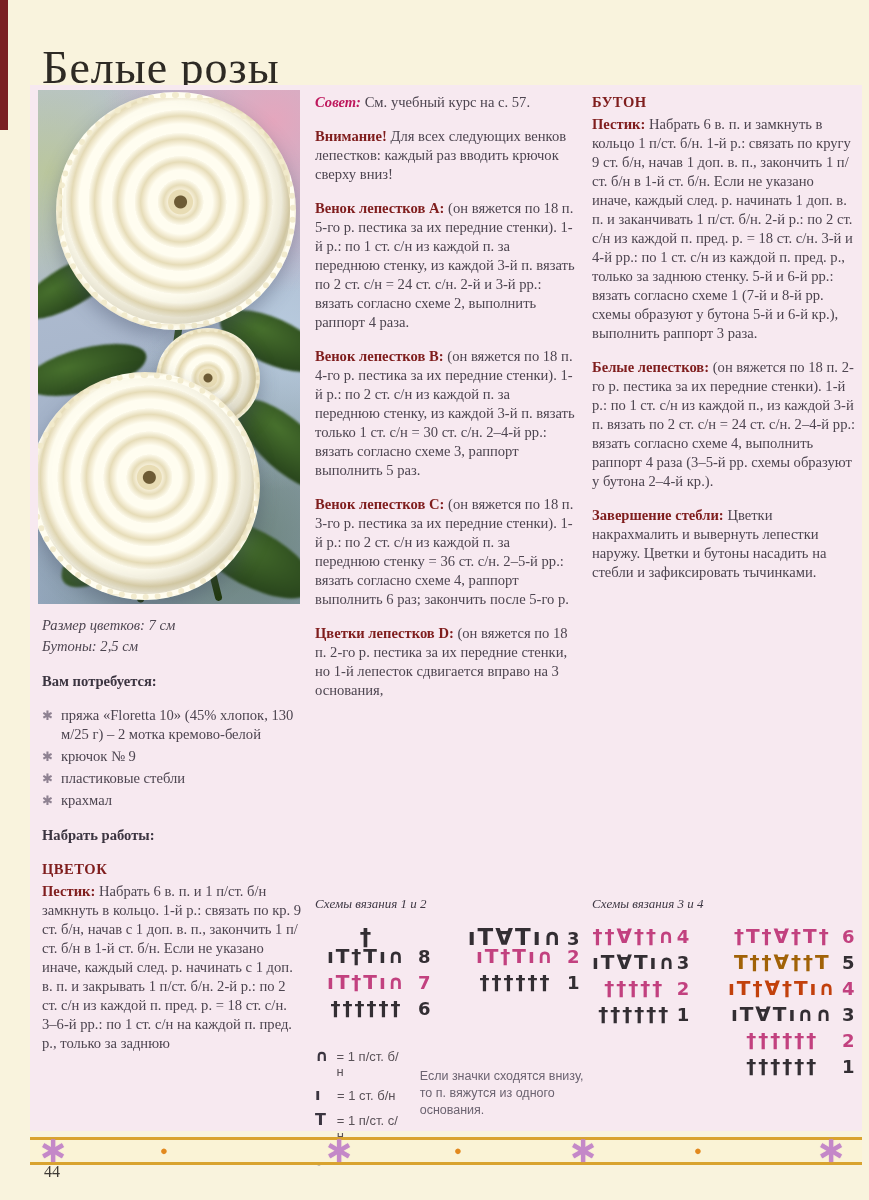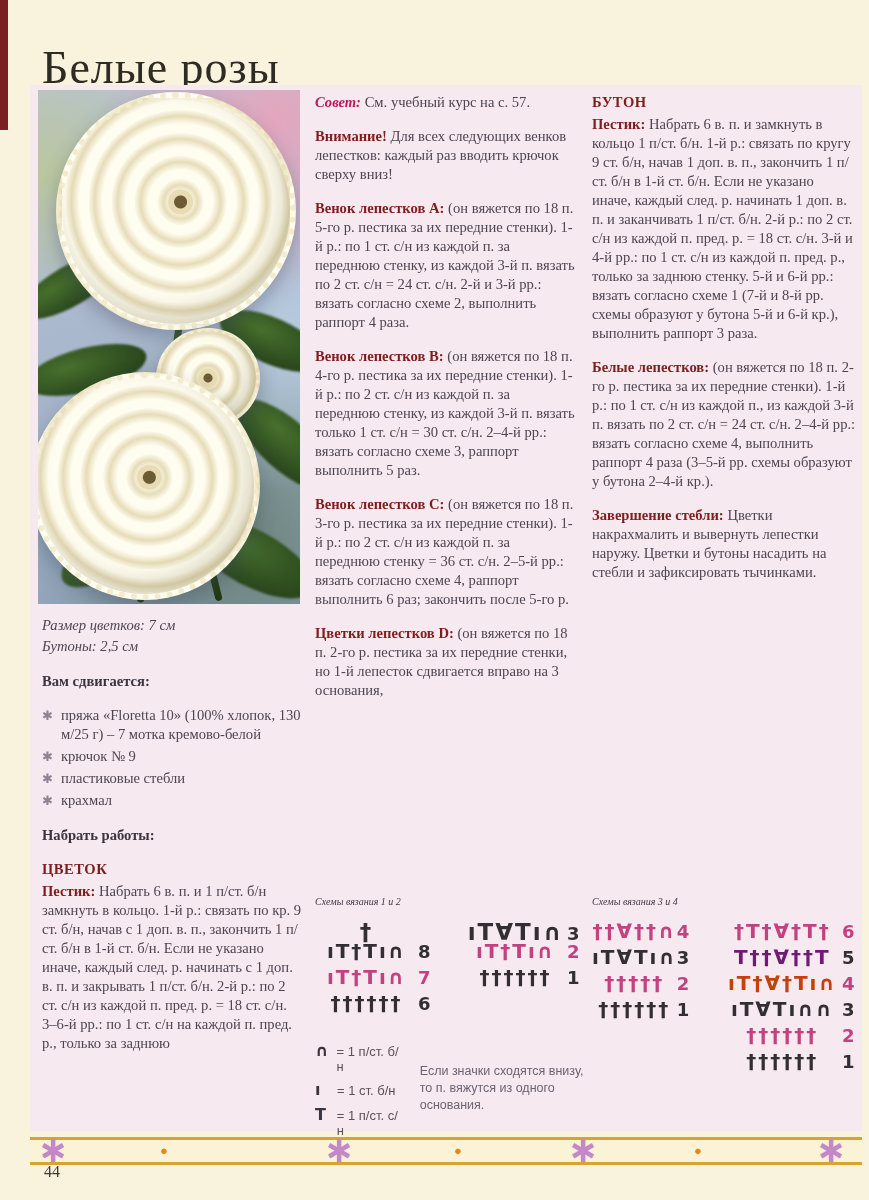--- a/index.html
+++ b/index.html
@@ -57,21 +57,21 @@
   .size-caption div{margin-bottom:2px;}
   .block-heading{font-weight:bold;color:#3b3440;margin:0 0 15px 0;}
   .materials{margin:0 0 16px 0;}
   .bullet-item{display:flex;gap:8px;margin-bottom:3px;}
   .bullet{color:#8f8292;font-size:13px;line-height:19px;}
 
   
   .diagram{position:absolute;}
   .diagram-mid{left:315px;top:896px;width:272px;}
   .diagram-right{left:592px;top:896px;width:270px;}
-  .diagram-label{font-style:italic;font-size:10px;color:#3e3844;}
+  .diagram-label{font-style:italic;font-size:13px;color:#3e3844;}
   .charts-row{display:flex;align-items:flex-start;gap:26px;margin-top:12px;}
   .scheme{width:150px;}
   .scheme.w4{width:200px;}
   .crow{display:flex;align-items:baseline;height:26px;}
   .crow-big{height:20px;}
   .sym{flex:1;text-align:center;font-family:"DejaVu Sans",sans-serif;font-weight:bold;
        font-size:20px;letter-spacing:2px;}
   .crow-big .sym{font-size:23px;}
   .rownum{width:20px;text-align:left;font-family:"DejaVu Sans",sans-serif;font-weight:bold;font-size:18px;}
   .legend{display:flex;gap:16px;margin-top:24px;}
@@ -114,25 +114,25 @@
     <span class="rose r1"></span>
     <span class="rose bud"></span>
     <span class="rose r2"></span>
   </div>
 
   <div class="col col-left">
     <div class="size-caption">
         <div>Размер цветков: 7 см</div>
         <div>Бутоны: 2,5 см</div>
       </div>
-    <div class="block-heading">Вам сдвигается:</div>
+    <div class="block-heading">Вам потребуется:</div>
     <div class="materials">
         <div class="bullet-item">
           <span class="bullet">✱</span>
-          <span>пряжа «Floretta 10» (100% хлопок, 130 м/25 г) – 7 мотка кремово-белой</span>
+          <span>пряжа «Floretta 10» (45% хлопок, 130 м/25 г) – 2 мотка кремово-белой</span>
         </div>
         <div class="bullet-item">
           <span class="bullet">✱</span>
           <span>крючок № 9</span>
         </div>
         <div class="bullet-item">
           <span class="bullet">✱</span>
           <span>пластиковые стебли</span>
         </div>
         <div class="bullet-item">
@@ -242,21 +242,21 @@
             <span class="sym" style="color: rgb(51, 46, 51);">††††††</span>
             <span class="rownum" style="color: rgb(51, 46, 51);">1</span>
           </div>
         </div>
       <div class="scheme w4">
           <div class="crow">
             <span class="sym" style="color: rgb(194, 65, 127);">†Т†∀†Т†</span>
             <span class="rownum" style="color: rgb(194, 65, 127);">6</span>
           </div>
           <div class="crow">
-            <span class="sym" style="color: #701a75;">Т††∀††Т</span>
+            <span class="sym" style="color: #a16207;">Т††∀††Т</span>
             <span class="rownum" style="color: rgb(51, 46, 51);">5</span>
           </div>
           <div class="crow">
             <span class="sym" style="color: #c2410c;">ıТ†∀†Тı∩</span>
             <span class="rownum" style="color: rgb(194, 65, 127);">4</span>
           </div>
           <div class="crow">
             <span class="sym" style="color: rgb(51, 46, 51);">ıТ∀Тı∩∩</span>
             <span class="rownum" style="color: rgb(51, 46, 51);">3</span>
           </div>

